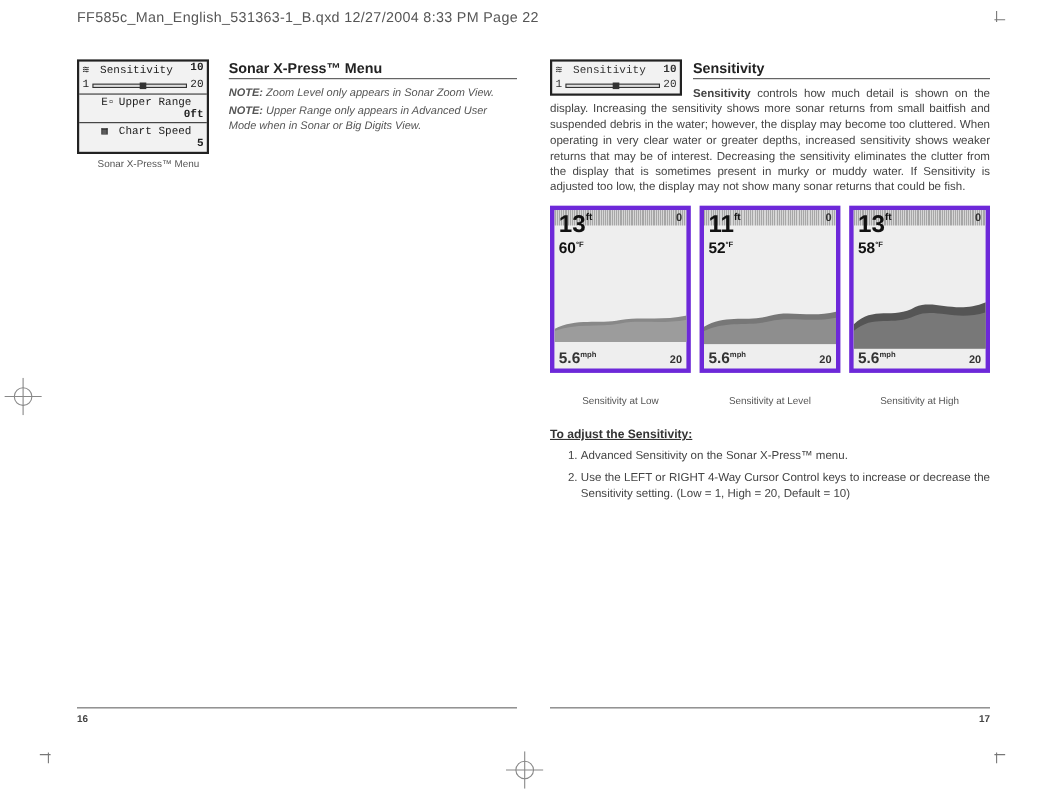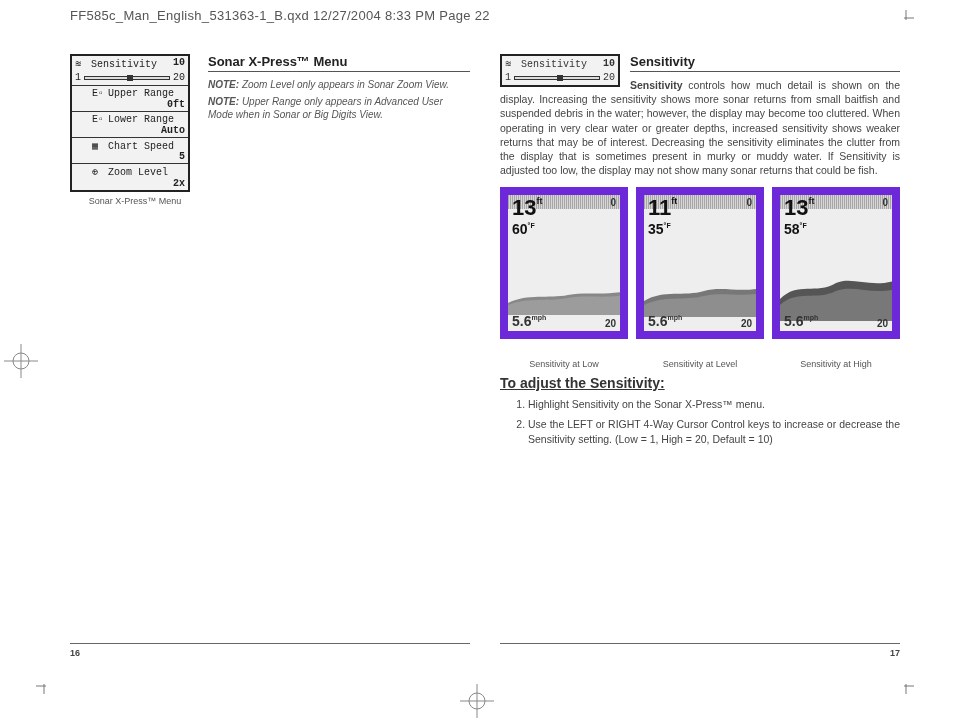--- a/index.html
+++ b/index.html
@@ -151,21 +151,21 @@
   .sonar-row {
     display:flex;
     justify-content:space-between;
     margin-top:10px;
     clear:both;
   }
   .sonar-col { width: 128px; }
   .sonar-screen {
     width:128px;
     height:152px;
-    border:8px solid #6d28d9;
+    border:4px solid #6d28d9;
     position:relative;
     background:#eee;
     overflow:hidden;
   }
   .sonar-screen .depth {
     position:absolute;
     top:2px; left:4px;
     font-size:22px;
     font-weight:bold;
     color:#111;
@@ -192,24 +192,24 @@
     opacity:0.7;
   }
   .floor-band {
     position:absolute;
     left:0; right:0;
     height:30px;
   }
   .sonar-caption { text-align:center; font-size:9px; color:#555; margin-top:20px; }
 
   .subhead {
-    font-size:14px;
+    font-size:11px;
     font-weight:bold;
     text-decoration:underline;
-    margin-top:6px;
+    margin-top:20px;
     margin-bottom:6px;
     color:#333;
   }
   ol.steps { list-style: decimal; margin-left: 28px; }
   ol.steps li { font-size:10.5px; line-height:1.35; color:#444; margin-bottom:6px; text-align:justify; }
 
   .left-content { display:flex; }
   .left-menu-wrap { width:130px; }
   .left-text-wrap { flex:1; margin-left:8px; }
 </style>
@@ -266,33 +266,23 @@
               </div>
             <span>20</span>
           </div>
         </div>
         <div class="menu-row tall">
           <span class="menu-icon">E▫</span>
           <span class="label">Upper Range</span>
           <span class="value">0ft</span>
         </div>
         <div class="menu-row tall">
-          <span class="menu-icon">E▫</span>
-          <span class="label">Lower Range</span>
-          <span class="value">Auto</span>
-        </div>
-        <div class="menu-row tall">
           <span class="menu-icon">▦</span>
           <span class="label">Chart Speed</span>
           <span class="value">5</span>
-        </div>
-        <div class="menu-row tall">
-          <span class="menu-icon">⊕</span>
-          <span class="label">Zoom Level</span>
-          <span class="value">2x</span>
         </div>
       </div>
       <div class="menu-caption">Sonar X-Press™ Menu</div>
     </div>
 
     <div class="left-text-wrap">
       <div class="heading">Sonar X-Press™ Menu</div>
       <p class="note"><b>NOTE:</b><span> Zoom Level only appears in Sonar Zoom View.</span></p>
       <p class="note"><b>NOTE:</b><span> Upper Range only appears in Advanced User Mode when in Sonar or Big Digits View.</span></p>
     </div>
@@ -343,21 +333,21 @@
     </div>
 
     <div class="sonar-col">
       <div class="sonar-screen">
         <div class="surface"></div>
         <svg class="floor-band" style="top:86px;height:36px" viewBox="0 0 128 36" preserveAspectRatio="none">
           <path d="M0,20 C20,8 40,16 60,10 C80,4 100,14 128,4 L128,36 L0,36 Z" fill="#777"></path>
           <path d="M0,24 C20,14 40,20 60,15 C80,10 100,18 128,10 L128,36 L0,36 Z" fill="#999" opacity="0.7"></path>
         </svg>
         <div class="depth"><span>11</span><sup>ft</sup></div>
-        <div class="temp"><span>35</span><sup>°F</sup></div>
+        <div class="temp"><span>52</span><sup>°F</sup></div>
         <div class="zero">0</div>
         <div class="twenty">20</div>
         <div class="speed"><span>5.6</span><sup>mph</sup></div>
       </div>
       <div class="sonar-caption">Sensitivity at Level</div>
     </div>
 
     <div class="sonar-col">
       <div class="sonar-screen">
         <div class="surface"></div>
@@ -370,19 +360,19 @@
         <div class="zero">0</div>
         <div class="twenty">20</div>
         <div class="speed"><span>5.6</span><sup>mph</sup></div>
       </div>
       <div class="sonar-caption">Sensitivity at High</div>
     </div>
   </div>
 
   <div class="subhead">To adjust the Sensitivity:</div>
   <ol class="steps">
-    <li>Highlight Sensitivity on the Sonar X-Press™ menu.</li>
+    <li>Advanced Sensitivity on the Sonar X-Press™ menu.</li>
     <li>Use the LEFT or RIGHT 4-Way Cursor Control keys to increase or decrease the Sensitivity setting. (Low = 1, High = 20, Default = 10)</li>
   </ol>
 
   <div class="bottom-rule"></div>
   <div class="page-number">17</div>
 </div>
 
 </body></html>

